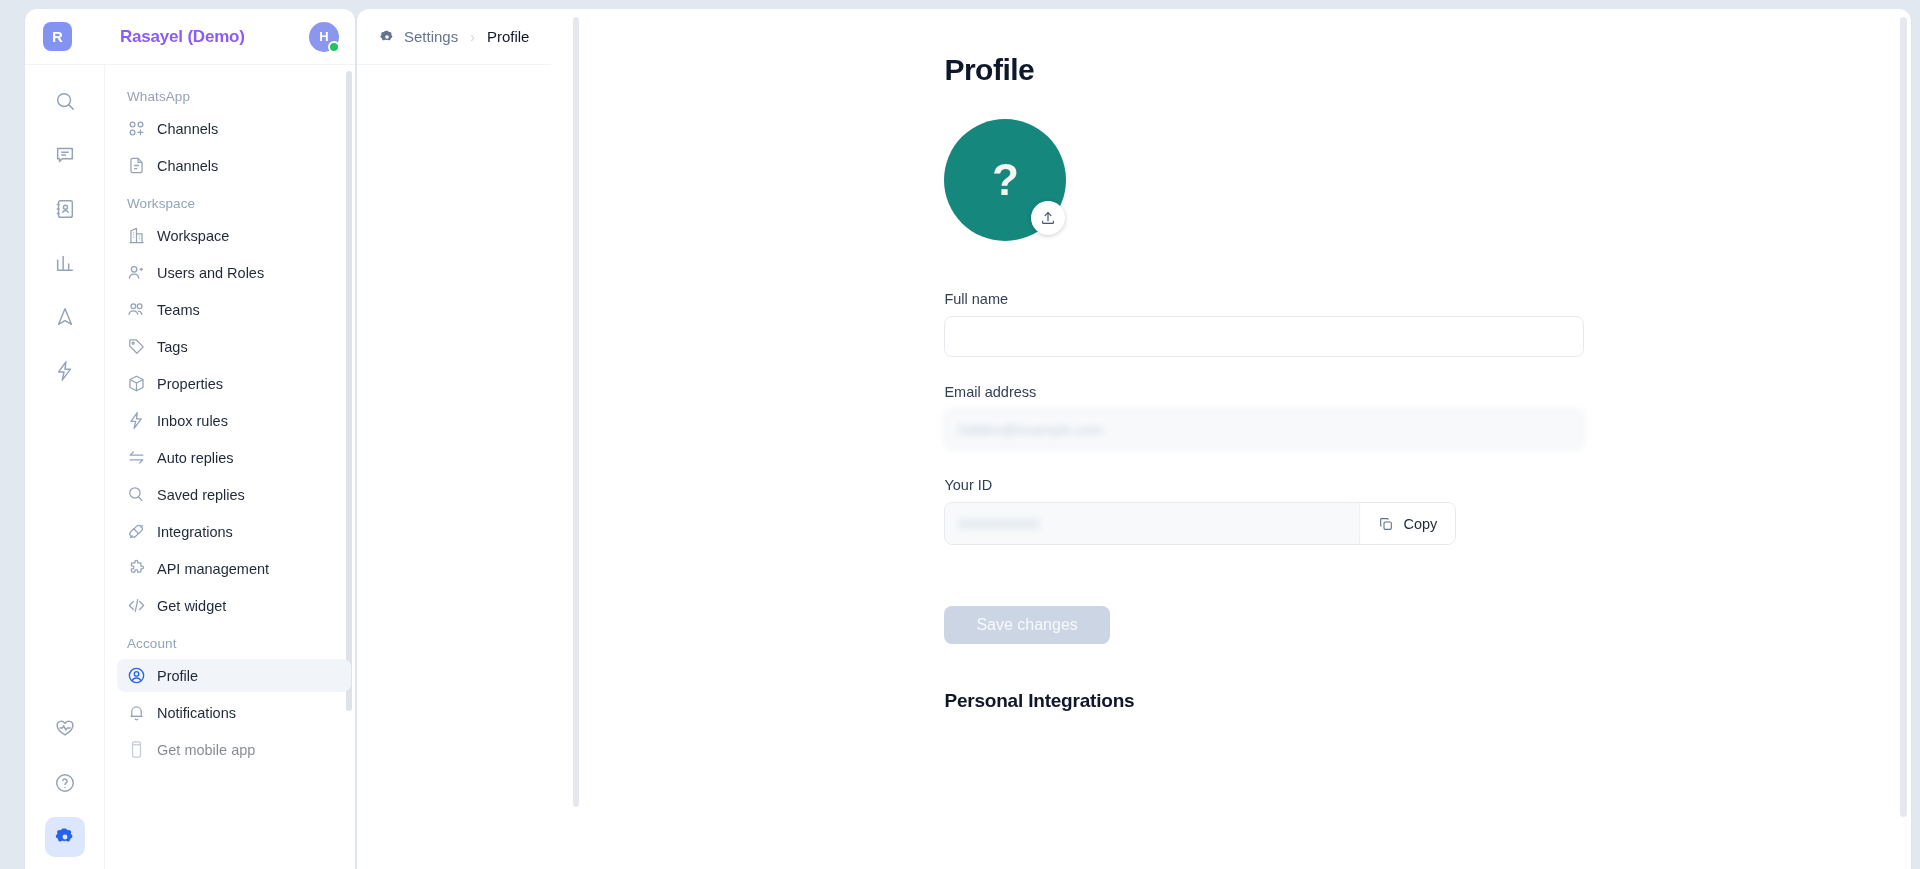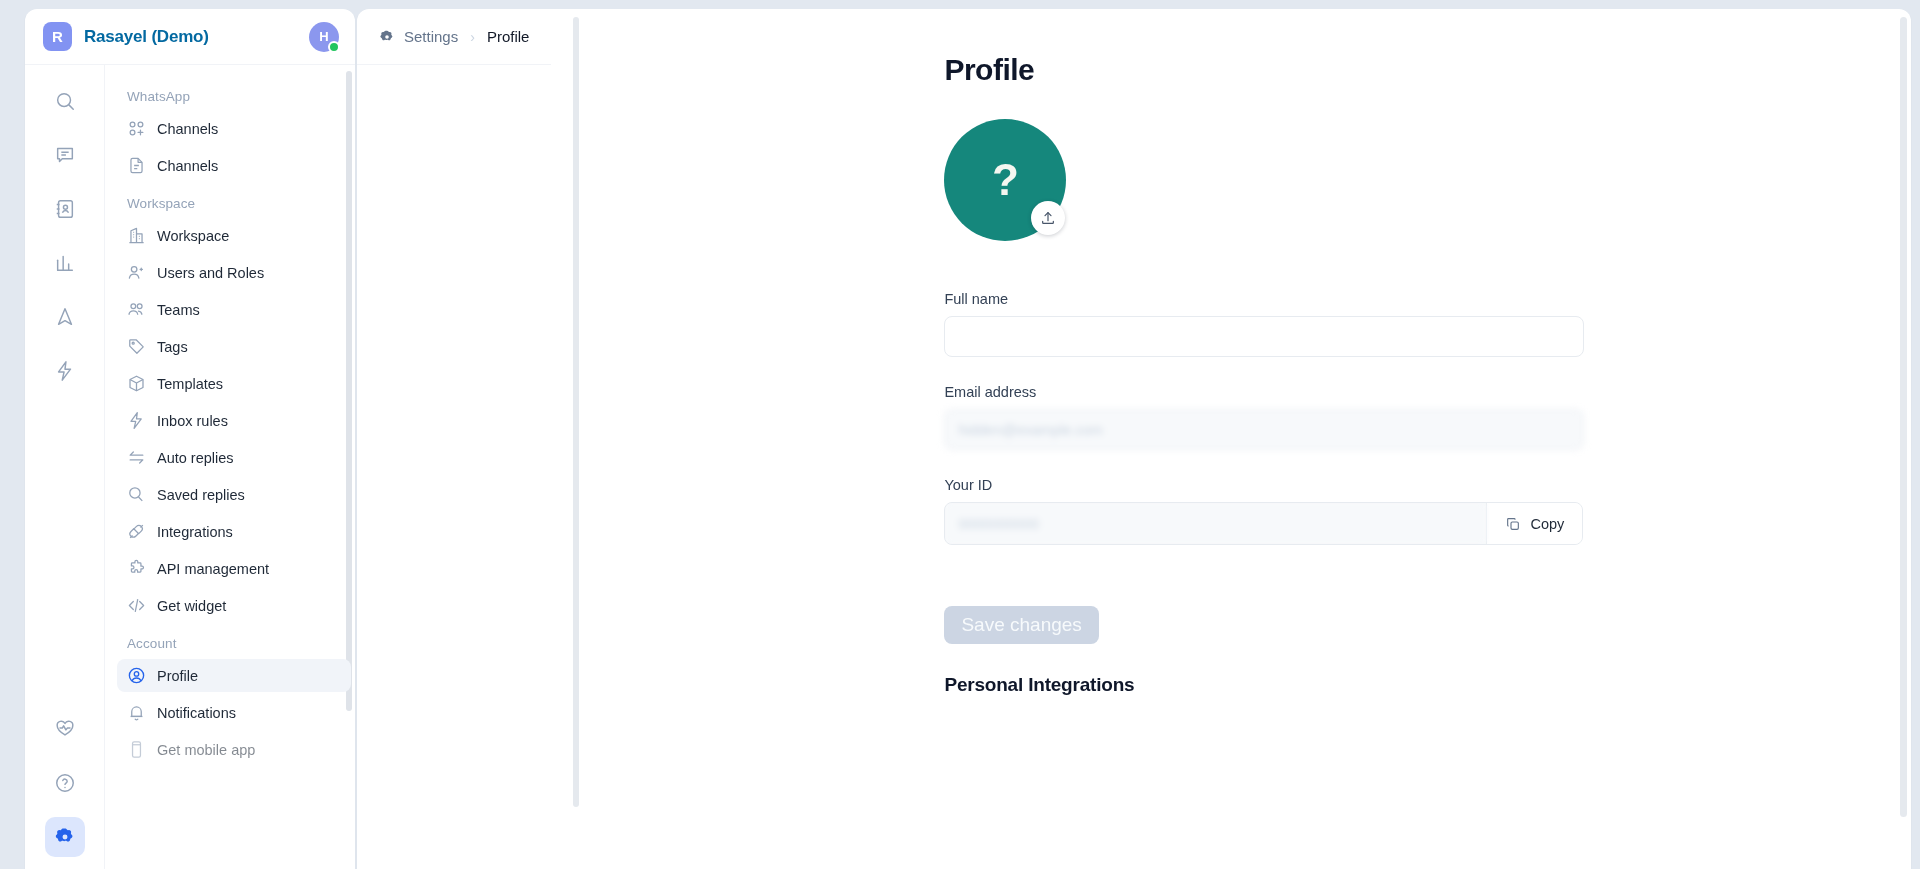--- a/index.html
+++ b/index.html
@@ -43,24 +43,25 @@
     background: #8293f2;
     color: #fff;
     font-size: 15px;
     font-weight: 600;
     display: flex; align-items: center; justify-content: center;
     flex: 0 0 29px;
   }
   .ws-name {
     font-size: 17px;
     font-weight: 600;
-    color: #0369a1;
+    color: #8b5cf6;
     letter-spacing: -.2px;
     flex: 1;
     white-space: nowrap;
+    margin-left: 36px;
   }
   .avatar-wrap { position: relative; width: 30px; height: 30px; flex: 0 0 30px; }
   .avatar {
     width: 30px; height: 30px; border-radius: 50%;
     background: #8b97ee;
     color: #ffffff;
     font-size: 13px; font-weight: 600;
     display: flex; align-items: center; justify-content: center;
   }
   .avatar-dot {
@@ -217,21 +218,21 @@
     font-family: "Liberation Sans", sans-serif;
     outline: none;
   }
   .input.readonly {
     background: #f7f9fb;
     color: #cbd5e1;
     filter: blur(3px);
   }
   .input-group {
     display: flex;
-    width: 639px;
+    width: 512px;
     border: 1px solid #e7ebf0;
     border-radius: 8px;
     overflow: hidden;
     background: #f7f9fb;
   }
   .input-group .input {
     border: 0;
     border-radius: 0;
     flex: 1;
     width: auto;
@@ -249,32 +250,32 @@
     font-size: 14.5px;
     color: #1f2937;
     cursor: pointer;
     font-family: "Liberation Sans", sans-serif;
   }
   .copy-btn svg { width: 16px; height: 16px; color: #64748b; display: block; }
 
   .save-btn {
     margin-top: 34px;
     height: 38px;
-    padding: 0 17px;
+    padding: 0 32px;
     border-radius: 8px;
     border: 0;
     background: #ccd5e3;
     color: #f7fafc;
-    font-size: 19px;
+    font-size: 16px;
     font-weight: 500;
     cursor: not-allowed;
     font-family: "Liberation Sans", sans-serif;
   }
   .section-title {
-    margin-top: 30px;
+    margin-top: 46px;
     font-size: 19px;
     font-weight: 700;
     color: #0f172a;
     letter-spacing: -.2px;
   }
 
   .main-scrollbar {
     position: absolute;
     right: 4px; top: 8px;
     width: 7px; height: 800px;
@@ -447,21 +448,21 @@
             <span>Tags</span>
           </div>
 
           <div class="nav-item">
             <span class="ico">
               <svg viewBox="0 0 24 24" fill="none" stroke="currentColor" stroke-width="1.6" stroke-linejoin="round">
                   <path d="M12 2.8 20.2 7v10L12 21.2 3.8 17V7z"></path>
                   <path d="M3.8 7 12 11.4 20.2 7M12 11.4V21.2"></path>
                 </svg>
             </span>
-            <span>Templates</span>
+            <span>Properties</span>
           </div>
 
           <div class="nav-item">
             <span class="ico">
               <svg viewBox="0 0 24 24" fill="none" stroke="currentColor" stroke-width="1.6" stroke-linejoin="round">
                   <path d="M13 2 5 13h6l-2 9 9-12h-6z"></path>
                 </svg>
             </span>
             <span>Inbox rules</span>
           </div>

